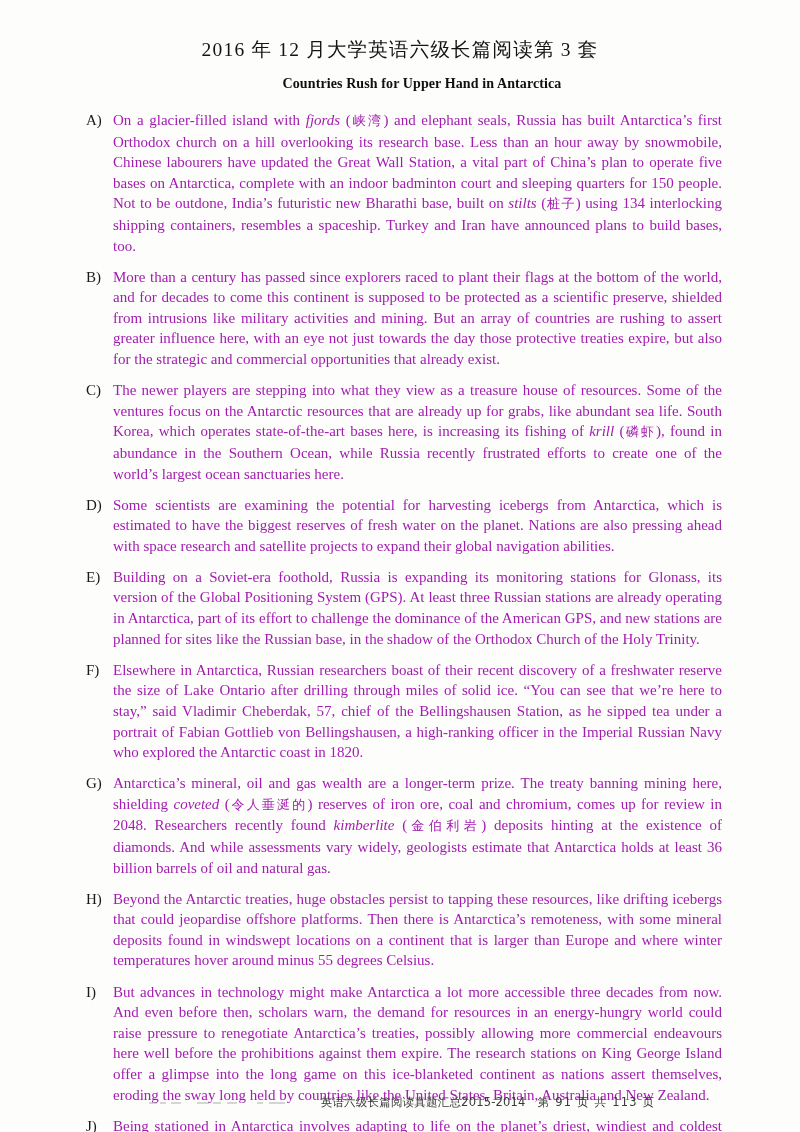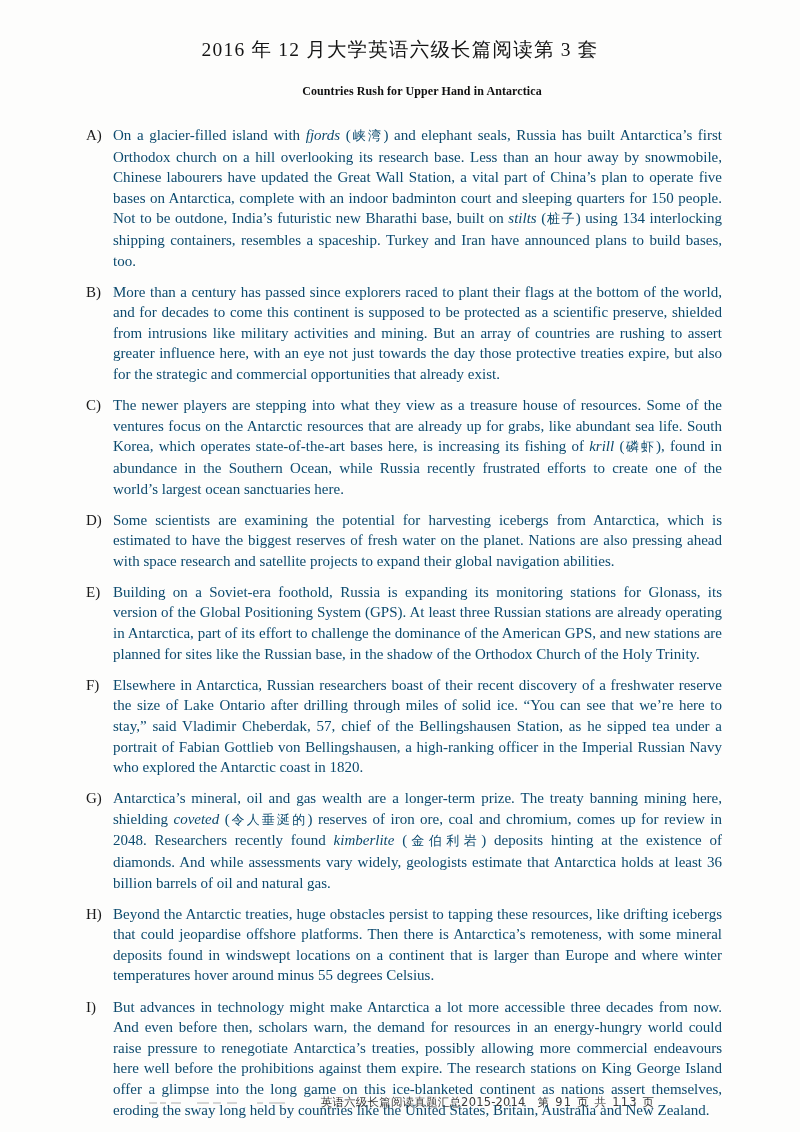--- a/index.html
+++ b/index.html
@@ -21,24 +21,24 @@
     font-size: 19.5px;
     letter-spacing: 1.2px;
     color: #141414;
     margin: 0;
     padding-top: 36px;
     font-weight: 400;
     font-family: "Liberation Serif", "DejaVu Serif", serif;
   }
   .header-subtitle {
     text-align: center;
-    font-size: 12px;
+    font-size: 14px;
     font-weight: bold;
     color: #101010;
-    margin: 12px;
+    margin: 4px;
     padding-top: 9px;
     letter-spacing: 0.1px;
     font-family: "Liberation Serif", "DejaVu Serif", serif;
     padding-left: 44px;
   }
   .body-block {
     margin: 0;
     padding: 14px 78px 0 86px;
   }
   .para {
@@ -54,21 +54,21 @@
     text-align: left;
     color: #1a1a1a;
     white-space: nowrap;
   }
   .para-text {
     flex: 1 1 auto;
     font-size: 15px;
     line-height: 20.6px;
     text-align: justify;
     text-justify: inter-word;
-    color: #0c4a6e;
+    color: #a21caf;
     hyphens: none;
   }
   .para-text .it {
     font-style: italic;
   }
   .para-text .cn {
     font-family: "DejaVu Sans", sans-serif;
     font-size: 13px;
     letter-spacing: 0.5px;
   }

